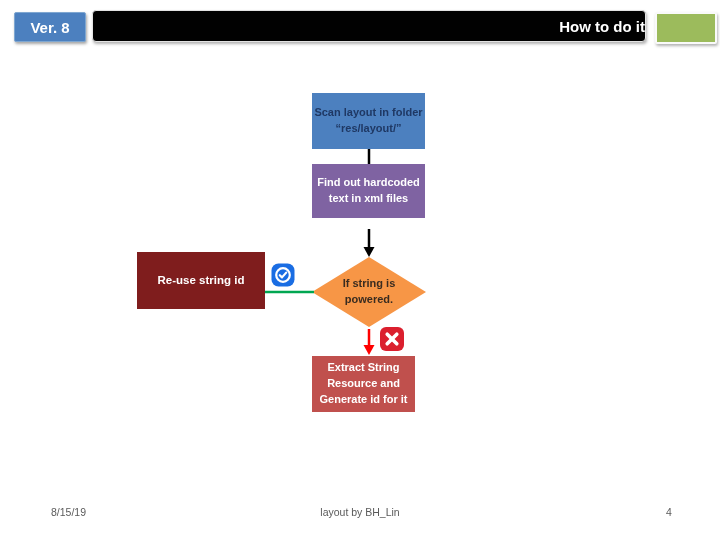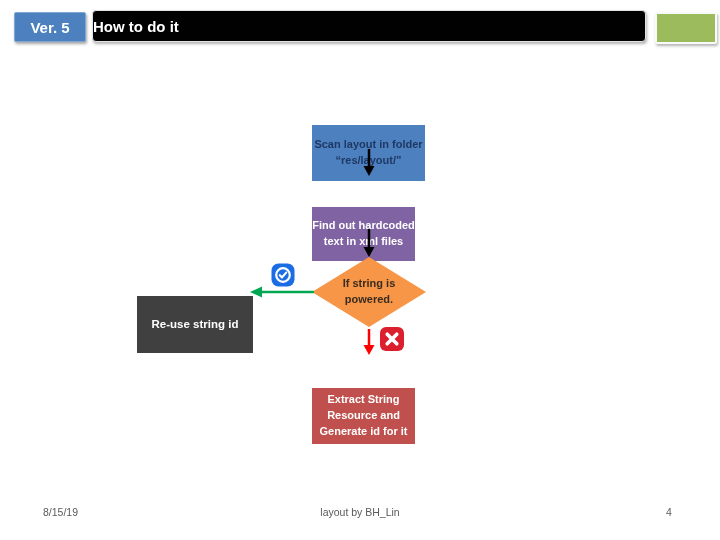--- a/index.html
+++ b/index.html
@@ -18,41 +18,40 @@
     border: 1px solid #7fa7d1; border-radius: 2px;
     box-shadow: 1px 2px 3px rgba(0,0,0,.35);
     display: flex; align-items: center; justify-content: center;
     color: #ffffff; font-weight: bold; font-size: 15px;
   }
   .title-banner {
     position: absolute; left: 92px; top: 10px; width: 552px; height: 30px;
     background: #010101;
     border: 1px solid #e3e3e3; border-radius: 4px;
     box-shadow: 1px 2px 3px rgba(0,0,0,.3);
-    display: flex; align-items: center; justify-content: flex-start;
+    display: flex; align-items: center; justify-content: flex-end;
     color: #ffffff; font-weight: bold; font-size: 15px;
   }
   .corner-box {
     position: absolute; left: 655px; top: 12px; width: 58px; height: 28px;
     background: #9cbb5c;
     border: 2px solid #fafafa; border-radius: 2px;
     box-shadow: 1px 2px 3px rgba(0,0,0,.3);
   }
 
   
   .node {
     position: absolute;
     display: flex; align-items: center; justify-content: center;
     text-align: center; font-weight: bold; font-size: 11px; line-height: 1.45;
     white-space: pre-line;
-    margin-top: 32px;
   }
   .node-scan    { left: 312px; top: 93px;  width: 113px; height: 56px; background: #4c80bf; color: #1f3864; }
-  .node-find    { left: 312px; top: 175px; width: 103px; height: 54px; background: #7f63a2; color: #ffffff; }
-  .node-reuse   { left: 137px; top: 264px; width: 116px; height: 57px; background: #404040; color: #ffffff; font-size: 11.5px; }
+  .node-find    { left: 312px; top: 164px; width: 113px; height: 54px; background: #7f63a2; color: #ffffff; }
+  .node-reuse   { left: 137px; top: 252px; width: 128px; height: 57px; background: #7f1d1d; color: #ffffff; font-size: 11.5px; }
   .node-extract { left: 312px; top: 356px; width: 103px; height: 56px; background: #c0504d; color: #ffffff; }
 
   .diamond-wrap { position: absolute; left: 311px; top: 256px; width: 116px; height: 72px; }
   .diamond-wrap svg { position: absolute; left: 0; top: 0; }
   .diamond-text {
     position: absolute; inset: 0;
     display: flex; align-items: center; justify-content: center;
     text-align: center; font-weight: bold; font-size: 11px; line-height: 1.45;
     color: #3a2c20; white-space: pre-line;
   }
@@ -61,28 +60,28 @@
 
   .flow-icon { position: absolute; width: 24px; height: 24px; }
   .icon-check { left: 271px; top: 263px; }
   .icon-cross { left: 380px; top: 327px; }
 
   
   .footer-text {
     position: absolute; top: 506px;
     color: #5a5a5a; font-size: 10.5px;
   }
-  .footer-date   { left: 43px; }
+  .footer-date   { left: 51px; }
   .footer-credit { left: 0; width: 720px; text-align: center; }
   .footer-page   { left: 666px; }
 </style>
 </head>
 <body>
 
-<div class="ver-box">Ver. 5</div>
+<div class="ver-box">Ver. 8</div>
 
 <div class="title-banner">
   <span>How to do it</span>
 </div>
 
 <div class="corner-box"></div>
 
 <div class="node node-scan">Scan layout in folder
 “res/layout/”</div>
 

